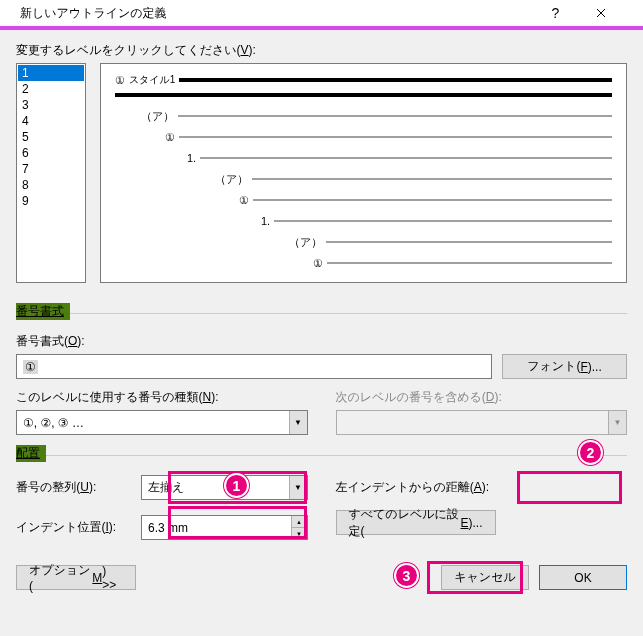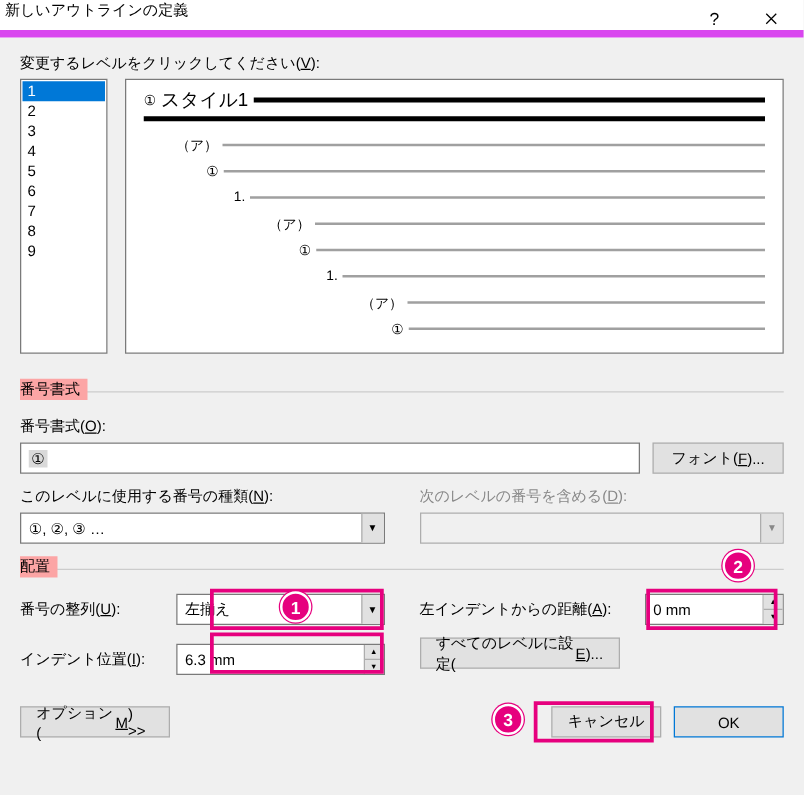--- a/index.html
+++ b/index.html
@@ -1,18 +1,18 @@
 <!DOCTYPE html>
 <html><head>
 <meta charset="utf-8">
 <style>
 * { box-sizing: border-box; font-family: "Yu Gothic UI", "Meiryo UI", sans-serif; font-size: 12px; }
 body { margin: 0; background: #f0f0f0; width: 643px; height: 636px; overflow: hidden; }
 
-.titlebar { height: 30px; background: #fff; border-bottom: 6px solid #d946ef; display: flex; align-items: flex-start; padding: 0 4px; }
+.titlebar { height: 30px; background: #fff; border-bottom: 4px solid #d946ef; display: flex; align-items: center; padding: 0 20px; }
 .titlebar .title { flex: 1; font-size: 12px; }
 .titlebar .btn { width: 45px; height: 30px; display: flex; align-items: center; justify-content: center; font-size: 14px; }
 
 .content { padding: 12px 16px 16px 16px; }
 
 .section-label { margin-bottom: 4px; }
 .underline { text-decoration: underline; }
 
 .top-row { display: flex; gap: 14px; margin-bottom: 14px; }
 .level-list {
@@ -21,29 +21,29 @@
 }
 .level-list .item { padding: 0 4px; line-height: 16px; }
 .level-list .item.selected { background: #0078d7; color: #fff; }
 
 .preview {
   flex: 1; height: 220px; background: #fff; border: 1px solid #7a7a7a;
   padding: 10px 14px; position: relative;
 }
 .preview-row { display: flex; align-items: center; margin-bottom: 9px; height: 12px; }
 .preview-row .lbl { font-size: 11px; white-space: nowrap; padding-right: 4px; }
-.preview-row .style-lbl { font-size: 15px; padding-right: 4px; }
+.preview-row .style-lbl { font-size: 10px; padding-right: 4px; }
 .preview-row .bar { flex: 1; height: 2px; background: #a0a0a0; }
 .preview-row .bar.dark { height: 4px; background: #000; }
 .preview-row.extra { margin-top: -6px; margin-bottom: 9px; }
 
 .group-label { margin: 6px 0 4px 0; font-size: 12px; }
 .fieldset-line { height: 1px; background: #ccc; margin-bottom: 8px; position: relative; top: -11px; }
 .group-wrap { position: relative; }
-.group-wrap .group-label { background: #fca5a5; display: inline-block; padding-right: 6px; position: relative; z-index: 1; }
+.group-wrap .group-label { background: #4d7c0f; display: inline-block; padding-right: 6px; position: relative; z-index: 1; text-decoration: underline; }
 
 .row { display: flex; align-items: center; gap: 10px; margin-bottom: 10px; }
 .row .lbl { width: 115px; }
 
 .format-input {
   flex: 1; height: 25px; border: 1px solid #7a7a7a; background: #fff;
   padding: 0 6px; display: flex; align-items: center;
 }
 .format-input .circled { background: #d9d9d9; padding: 0 2px; }
 
@@ -181,21 +181,21 @@
     <div class="fieldset-line"></div>
   </div>
 
   <div class="section-label">
     <span>番号書式(</span><span class="underline">O</span><span>):</span>
   </div>
   <div class="format-row">
     <div class="format-input">
       <span class="circled">①</span>
     </div>
-    <div class="btn-std" style="width:105px">
+    <div class="btn-std" style="width:125px">
       <span>フォント(</span>
         <span class="underline">F</span>
         <span>)...</span>
     </div>
   </div>
 
   <div class="two-col">
     <div>
       <div class="section-label">
         <span>このレベルに使用する番号の種類(</span><span class="underline">N</span><span>):</span>
@@ -228,27 +228,20 @@
           <span>番号の整列(</span><span class="underline">U</span><span>):</span>
         </div>
         <div class="select" style="flex:1">
           <span>左揃え</span>
           <div class="arrow">▼</div>
         </div>
       </div>
       <div class="row" style="margin-bottom:0">
         <div class="lbl" style="width:170px">
           <span>左インデントからの距離(</span><span class="underline">A</span><span>):</span>
-        </div>
-        <div class="spin" style="flex:1">
-          <span>0 mm</span>
-          <div class="spinner">
-              <div>▲</div>
-              <div>▼</div>
-            </div>
         </div>
       </div>
     </div>
 
     <div class="two-col">
       <div class="row" style="margin-bottom:6px">
         <div class="lbl">
           <span>インデント位置(</span><span class="underline">I</span><span>):</span>
         </div>
         <div class="spin" style="flex:1">

